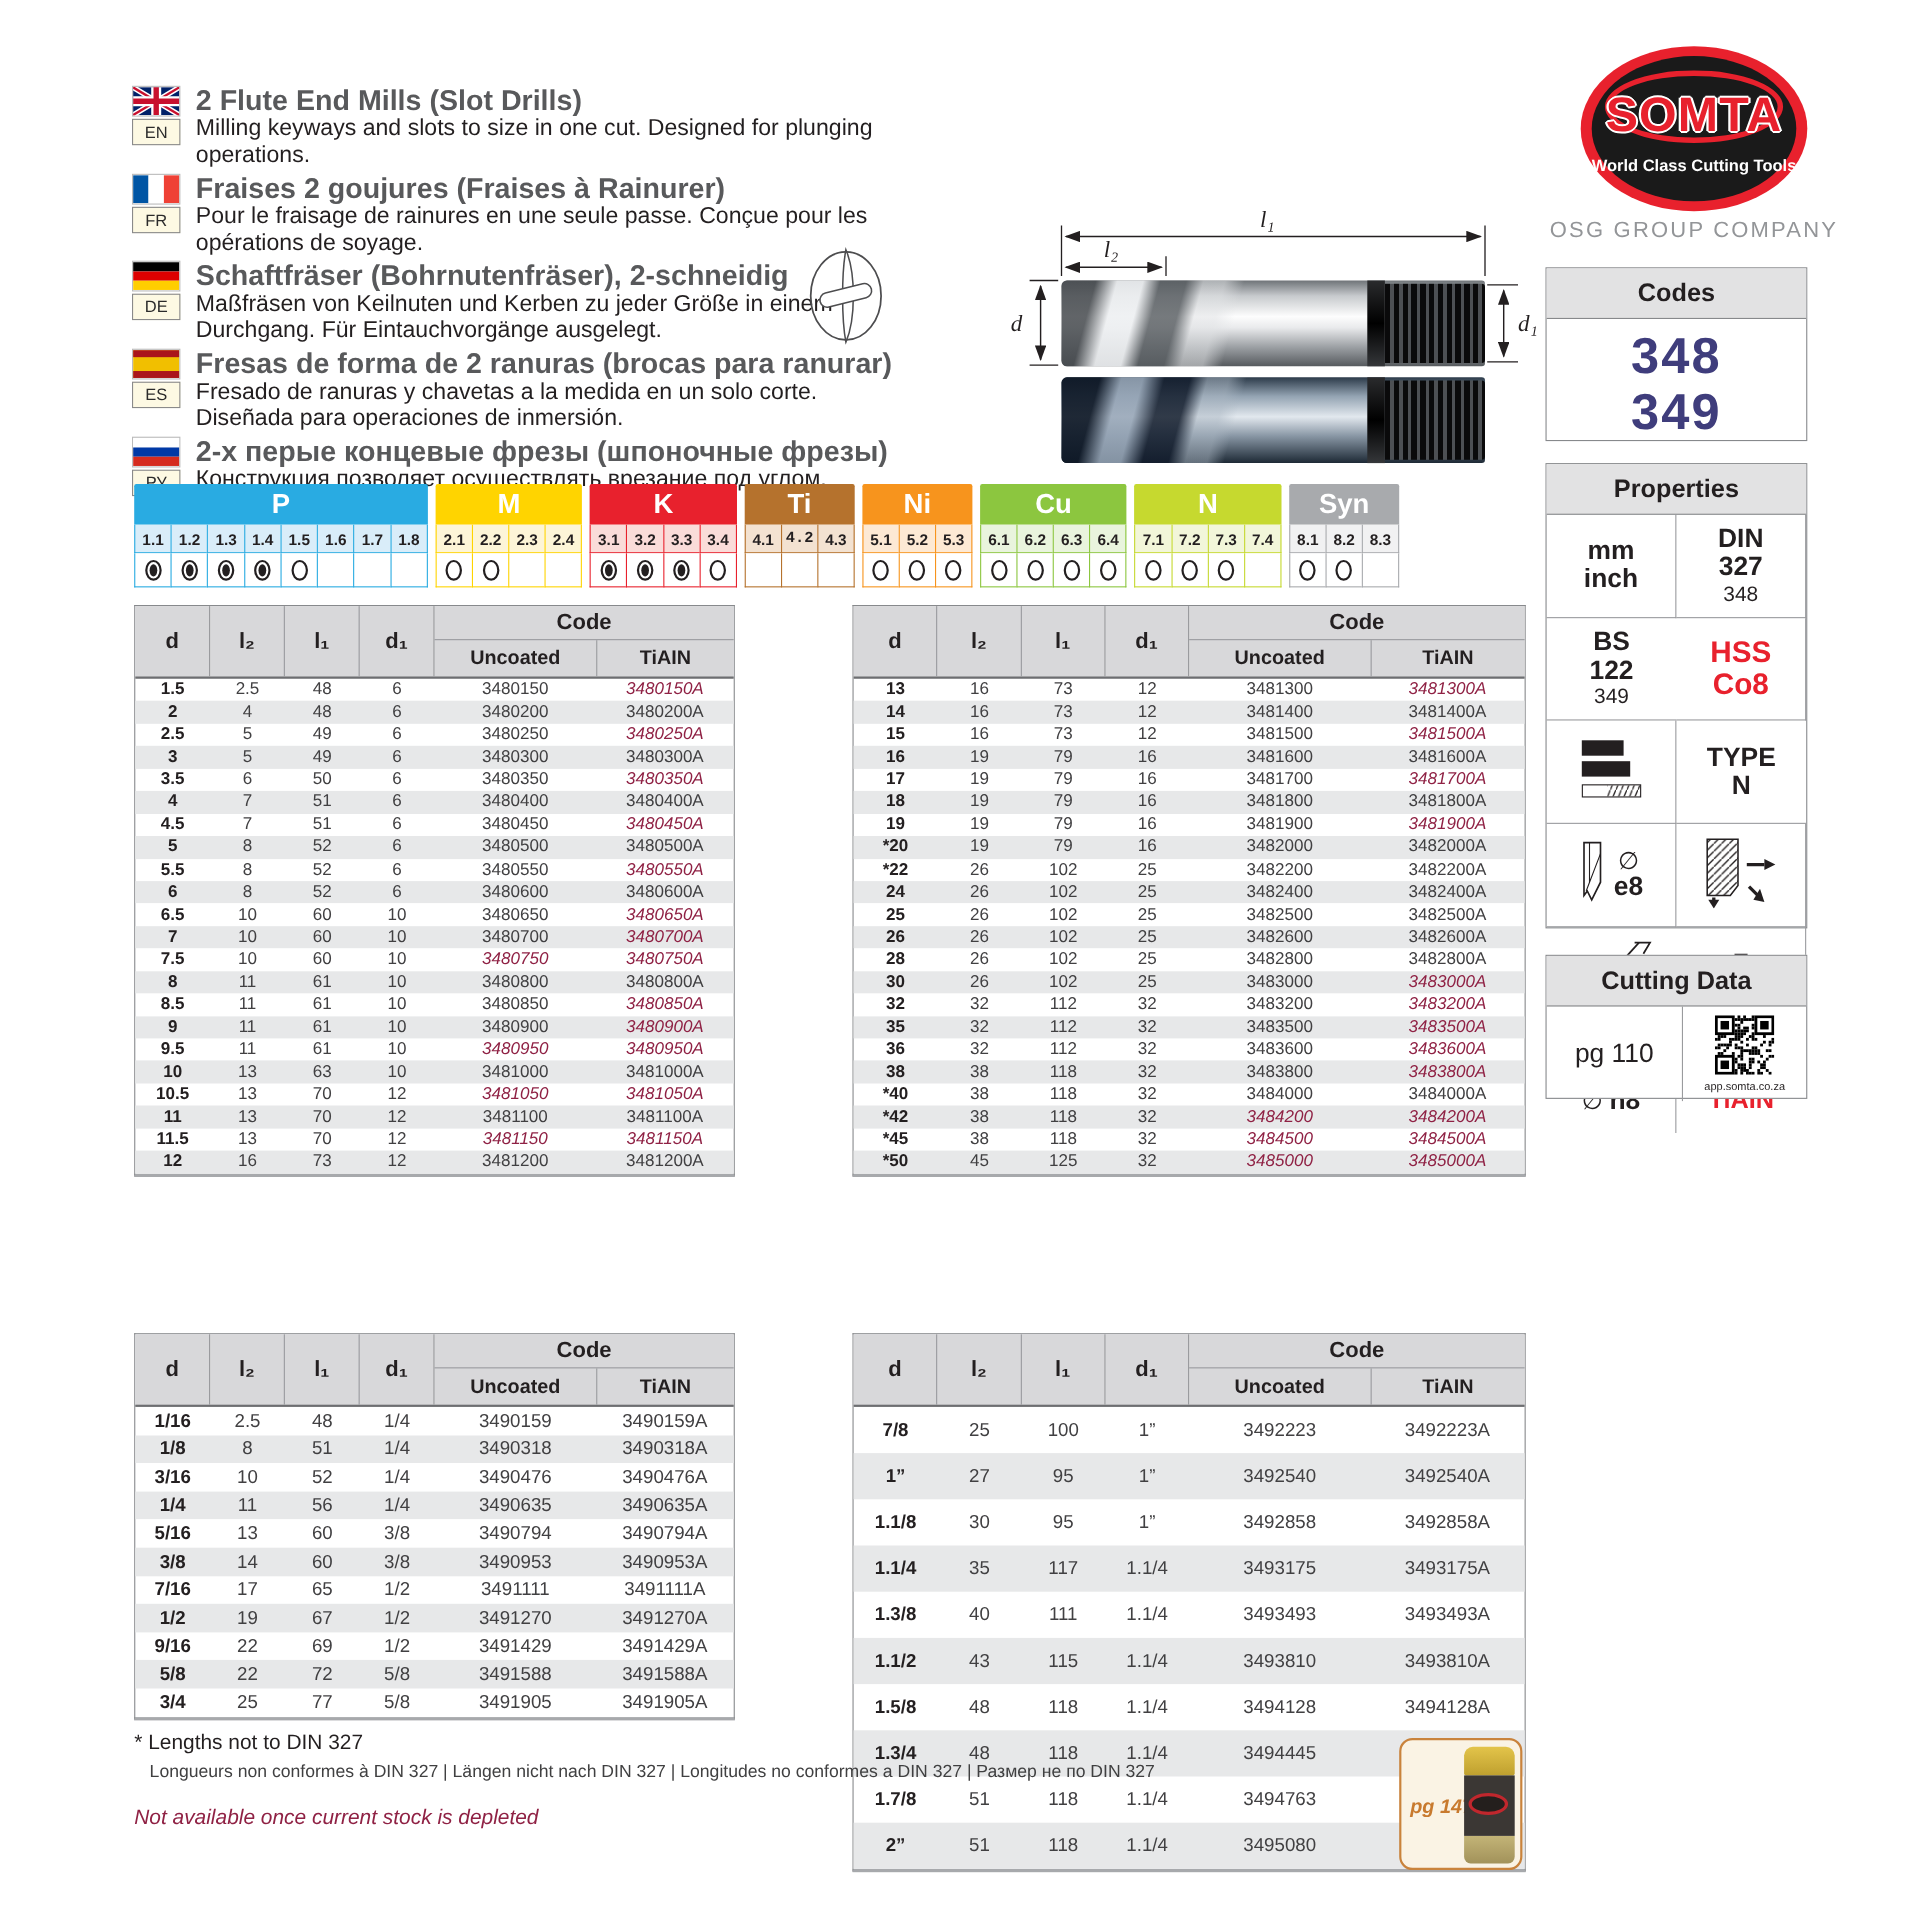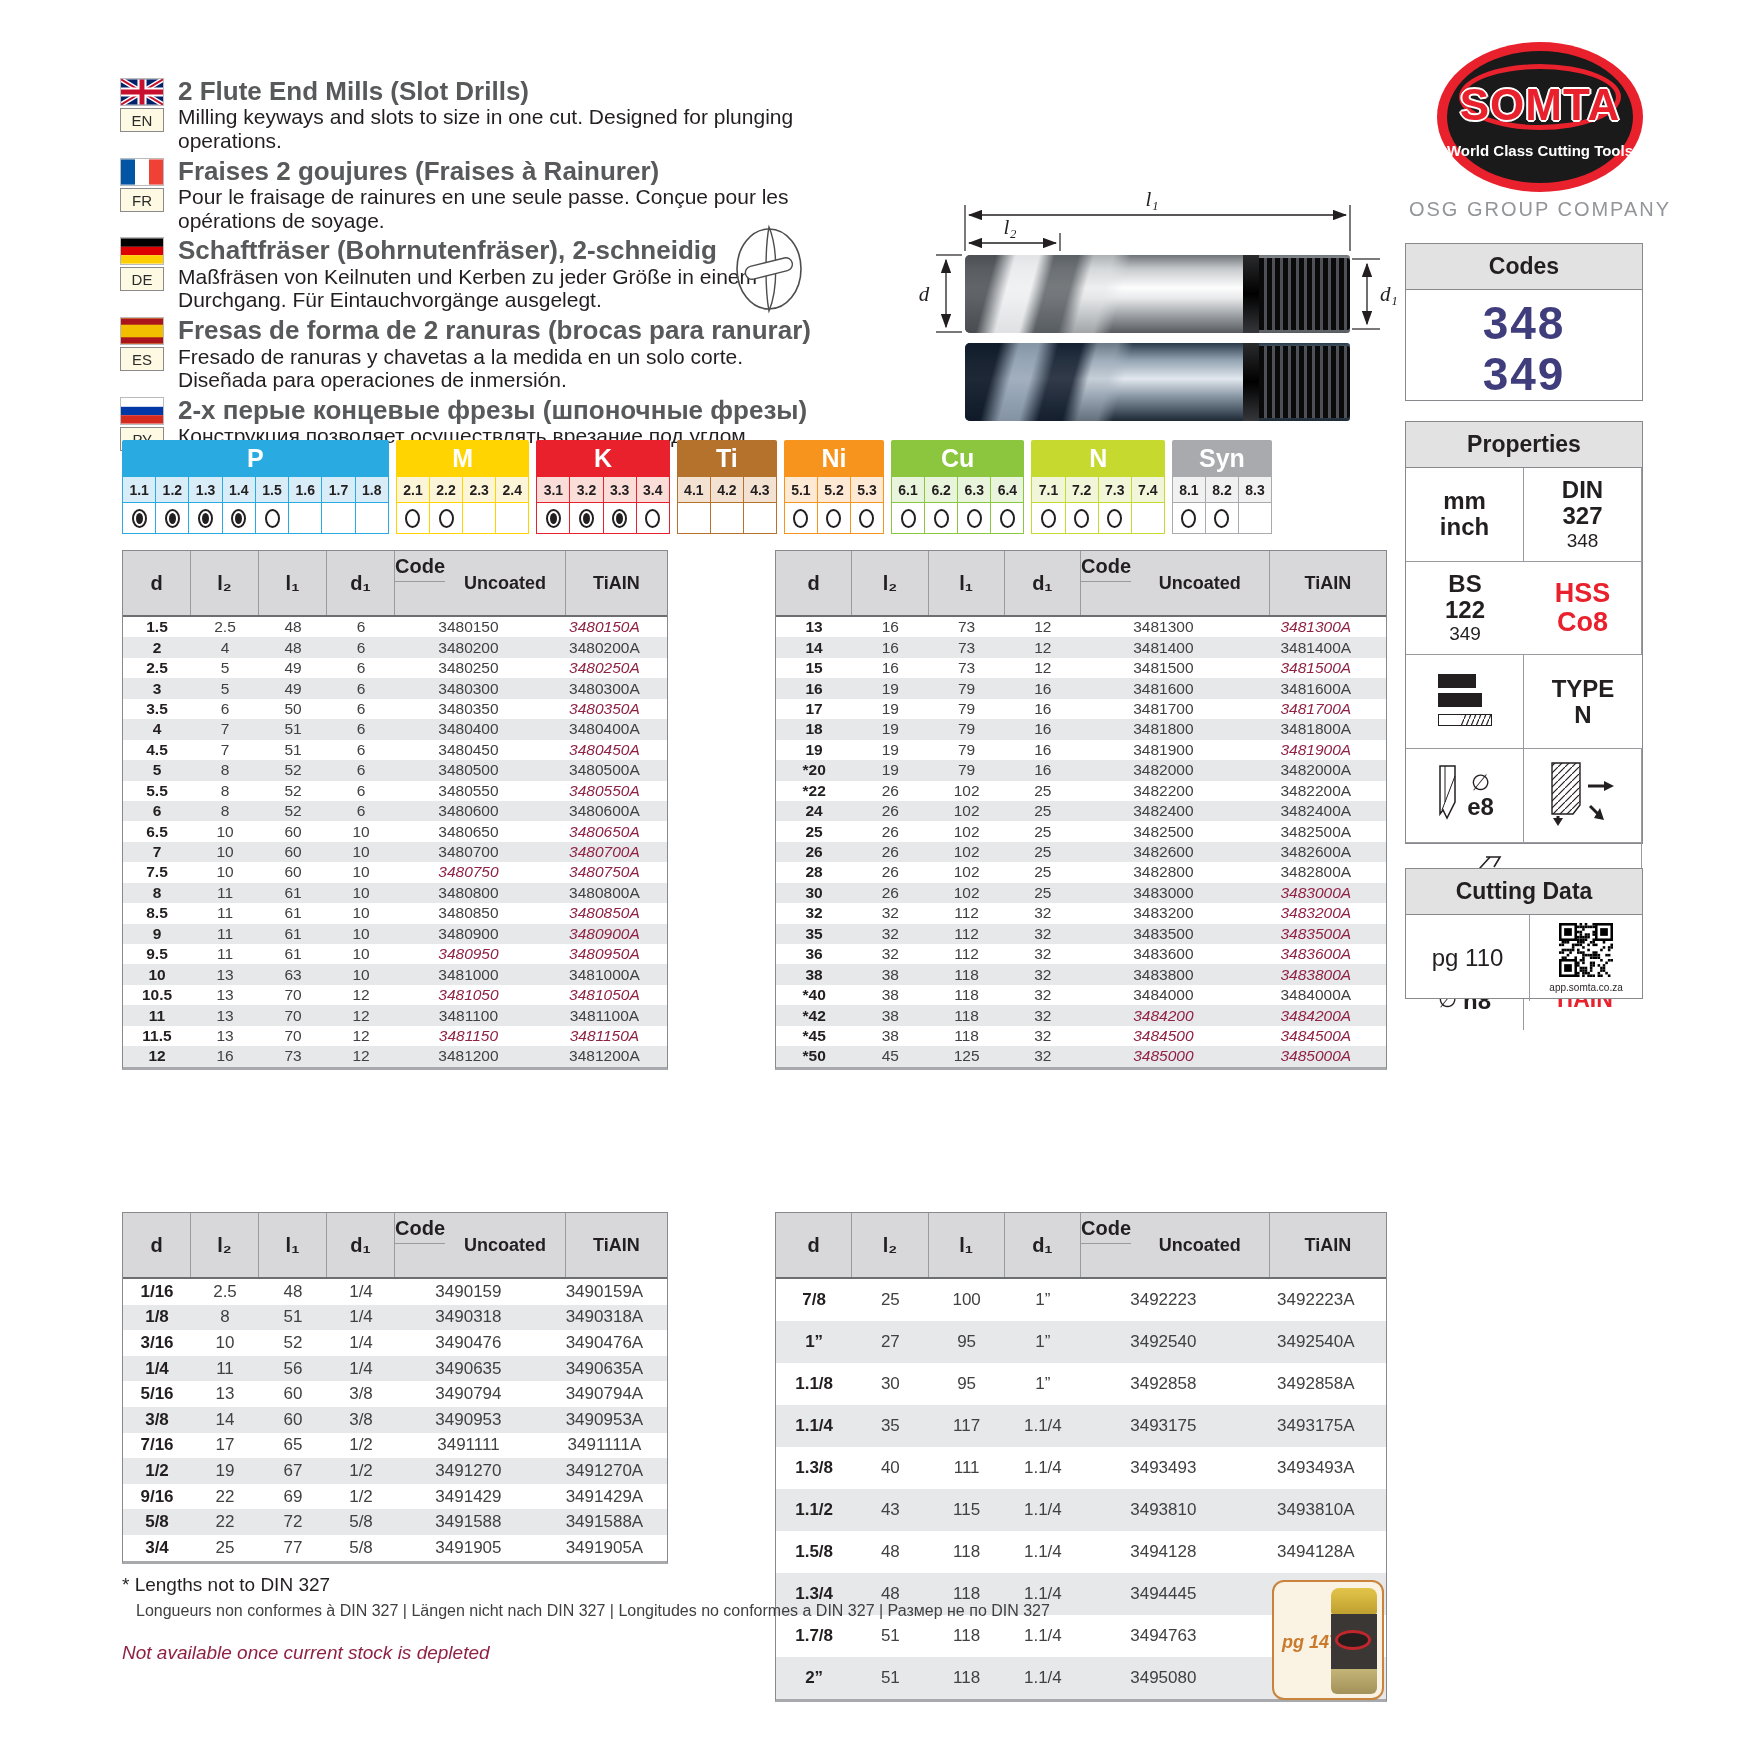--- a/index.html
+++ b/index.html
@@ -92,21 +92,21 @@
   .circ { width:15px; height:19px; border:2px solid #231f20; border-radius:50%;
     display:flex; align-items:center; justify-content:center; }
   .circ.filled::after { content:""; width:7px; height:11px; background:#231f20; border-radius:50%; }
 
   
   .data-table { position:absolute; border:1.5px solid #87898c; border-bottom:3px solid #a7a9ac; background:#fff; }
   .t-head { display:grid; grid-template-columns:12.5% 12.5% 12.5% 12.5% 50%; height:66px;
     background:#d8d8da; border-bottom:2px solid #6d6e71; }
   .t-hcell { display:flex; align-items:center; justify-content:center; font-size:20px; font-weight:bold;
     color:#231f20; border-right:1px solid #9a9b9e; }
-  .t-code { display:flex; }
+  .t-code { display:flex; flex-direction:column; }
   .t-code-top { height:31px; display:flex; align-items:center; justify-content:center;
     font-size:20px; font-weight:bold; color:#231f20; border-bottom:1px solid #9a9b9e; }
   .t-code-bot { flex:1; display:flex; }
   .t-hcell2 { display:flex; align-items:center; justify-content:center; font-size:18px; font-weight:bold; color:#231f20; }
   .t-hcell2.cu { width:54%; }
   .t-hcell2.ct { width:46%; border-left:1px solid #9a9b9e; }
   .t-row { display:grid; grid-template-columns:12.5% 12.5% 12.5% 12.5% 27% 23%; align-items:center; }
   .t-row.alt { background:#e7e8e9; }
   .t-cell { text-align:center; color:#414042; }
   .t-cell.dcol { font-weight:bold; color:#231f20; }
@@ -626,21 +626,21 @@
           </div>
           <div class="mat-radio" style="border-color: rgb(232, 33, 45);">
             <span class="circ"></span>
           </div>
         </div>
       </div>
       <div class="mat-group" style="flex-grow: 3; flex-basis: 0px;">
         <div class="mat-head" style="background: rgb(181, 114, 45);">Ti</div>
         <div class="mat-row">
           <div class="mat-num" style="background: rgb(243, 226, 209); border-color: rgb(181, 114, 45);">4.1</div>
-          <div class="mat-num" style="background: rgb(243, 226, 209); border-color: rgb(181, 114, 45);">4.2</div>
+          <div class="mat-num" style="background: rgb(243, 226, 209); border-color: rgb(181, 114, 45); font-family: Liberation Mono, monospace;">4.2</div>
           <div class="mat-num" style="background: rgb(243, 226, 209); border-color: rgb(181, 114, 45);">4.3</div>
         </div>
         <div class="mat-row">
           <div class="mat-radio" style="border-color: rgb(181, 114, 45);"></div>
           <div class="mat-radio" style="border-color: rgb(181, 114, 45);"></div>
           <div class="mat-radio" style="border-color: rgb(181, 114, 45);"></div>
         </div>
       </div>
       <div class="mat-group" style="flex-grow: 3; flex-basis: 0px;">
         <div class="mat-head" style="background: rgb(247, 148, 29);">Ni</div>

